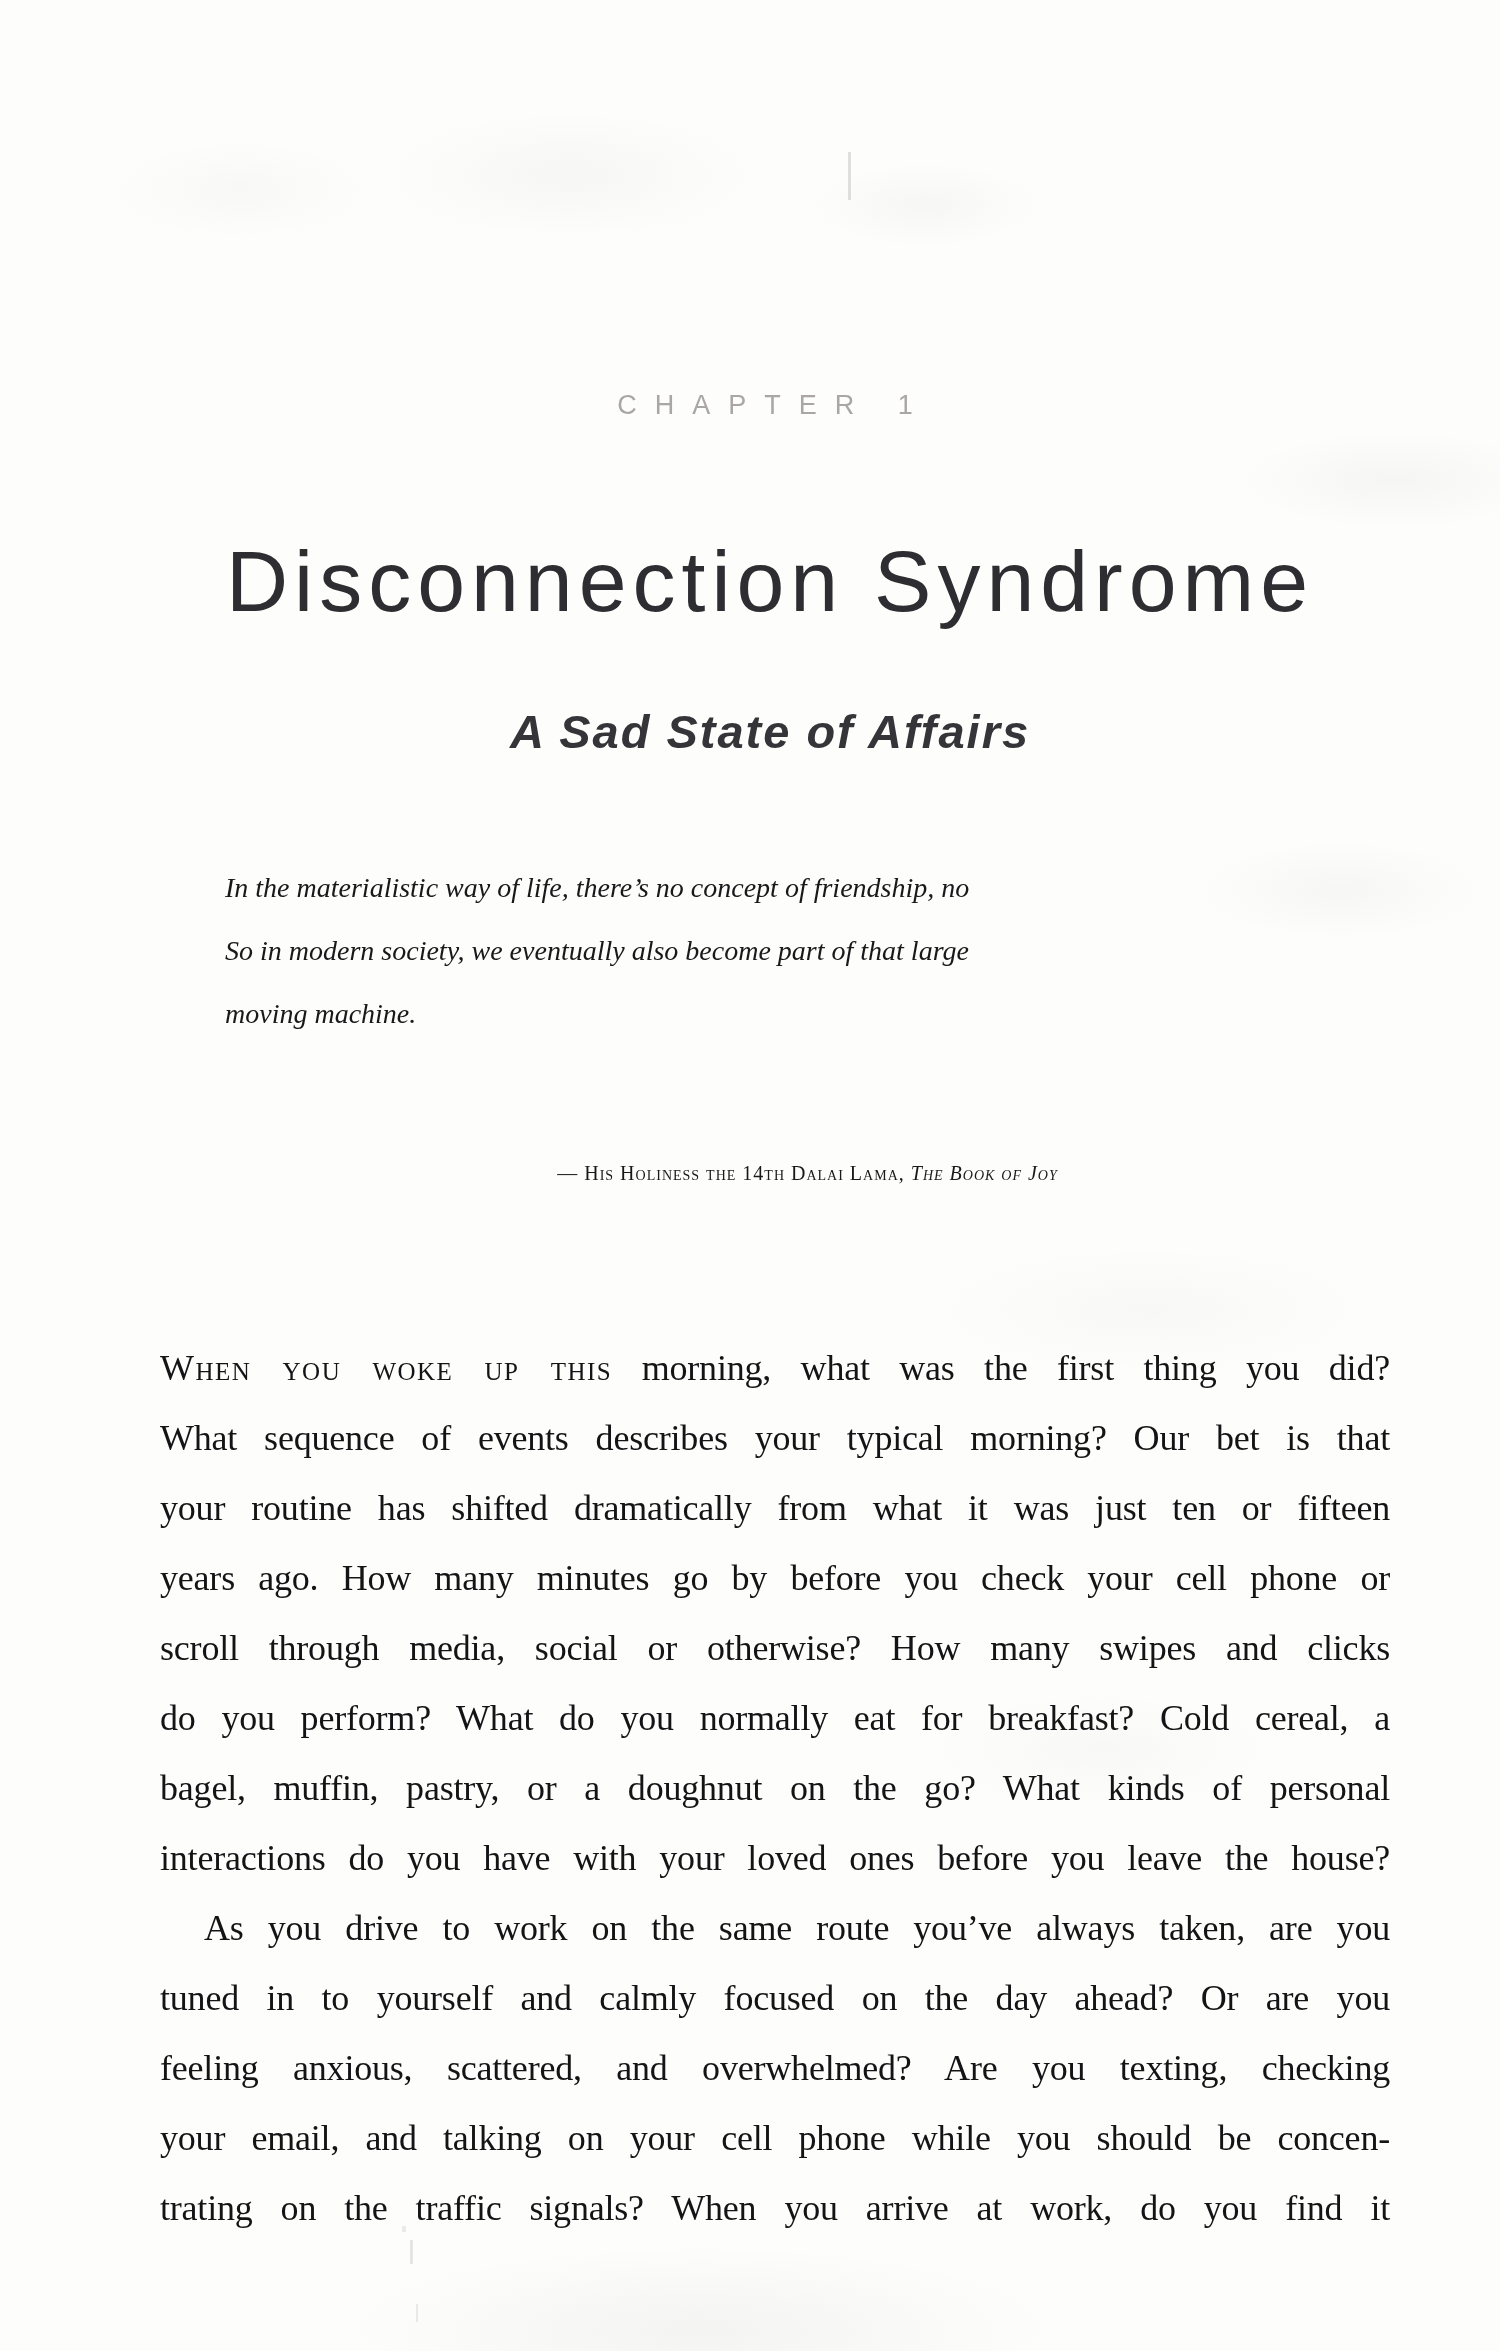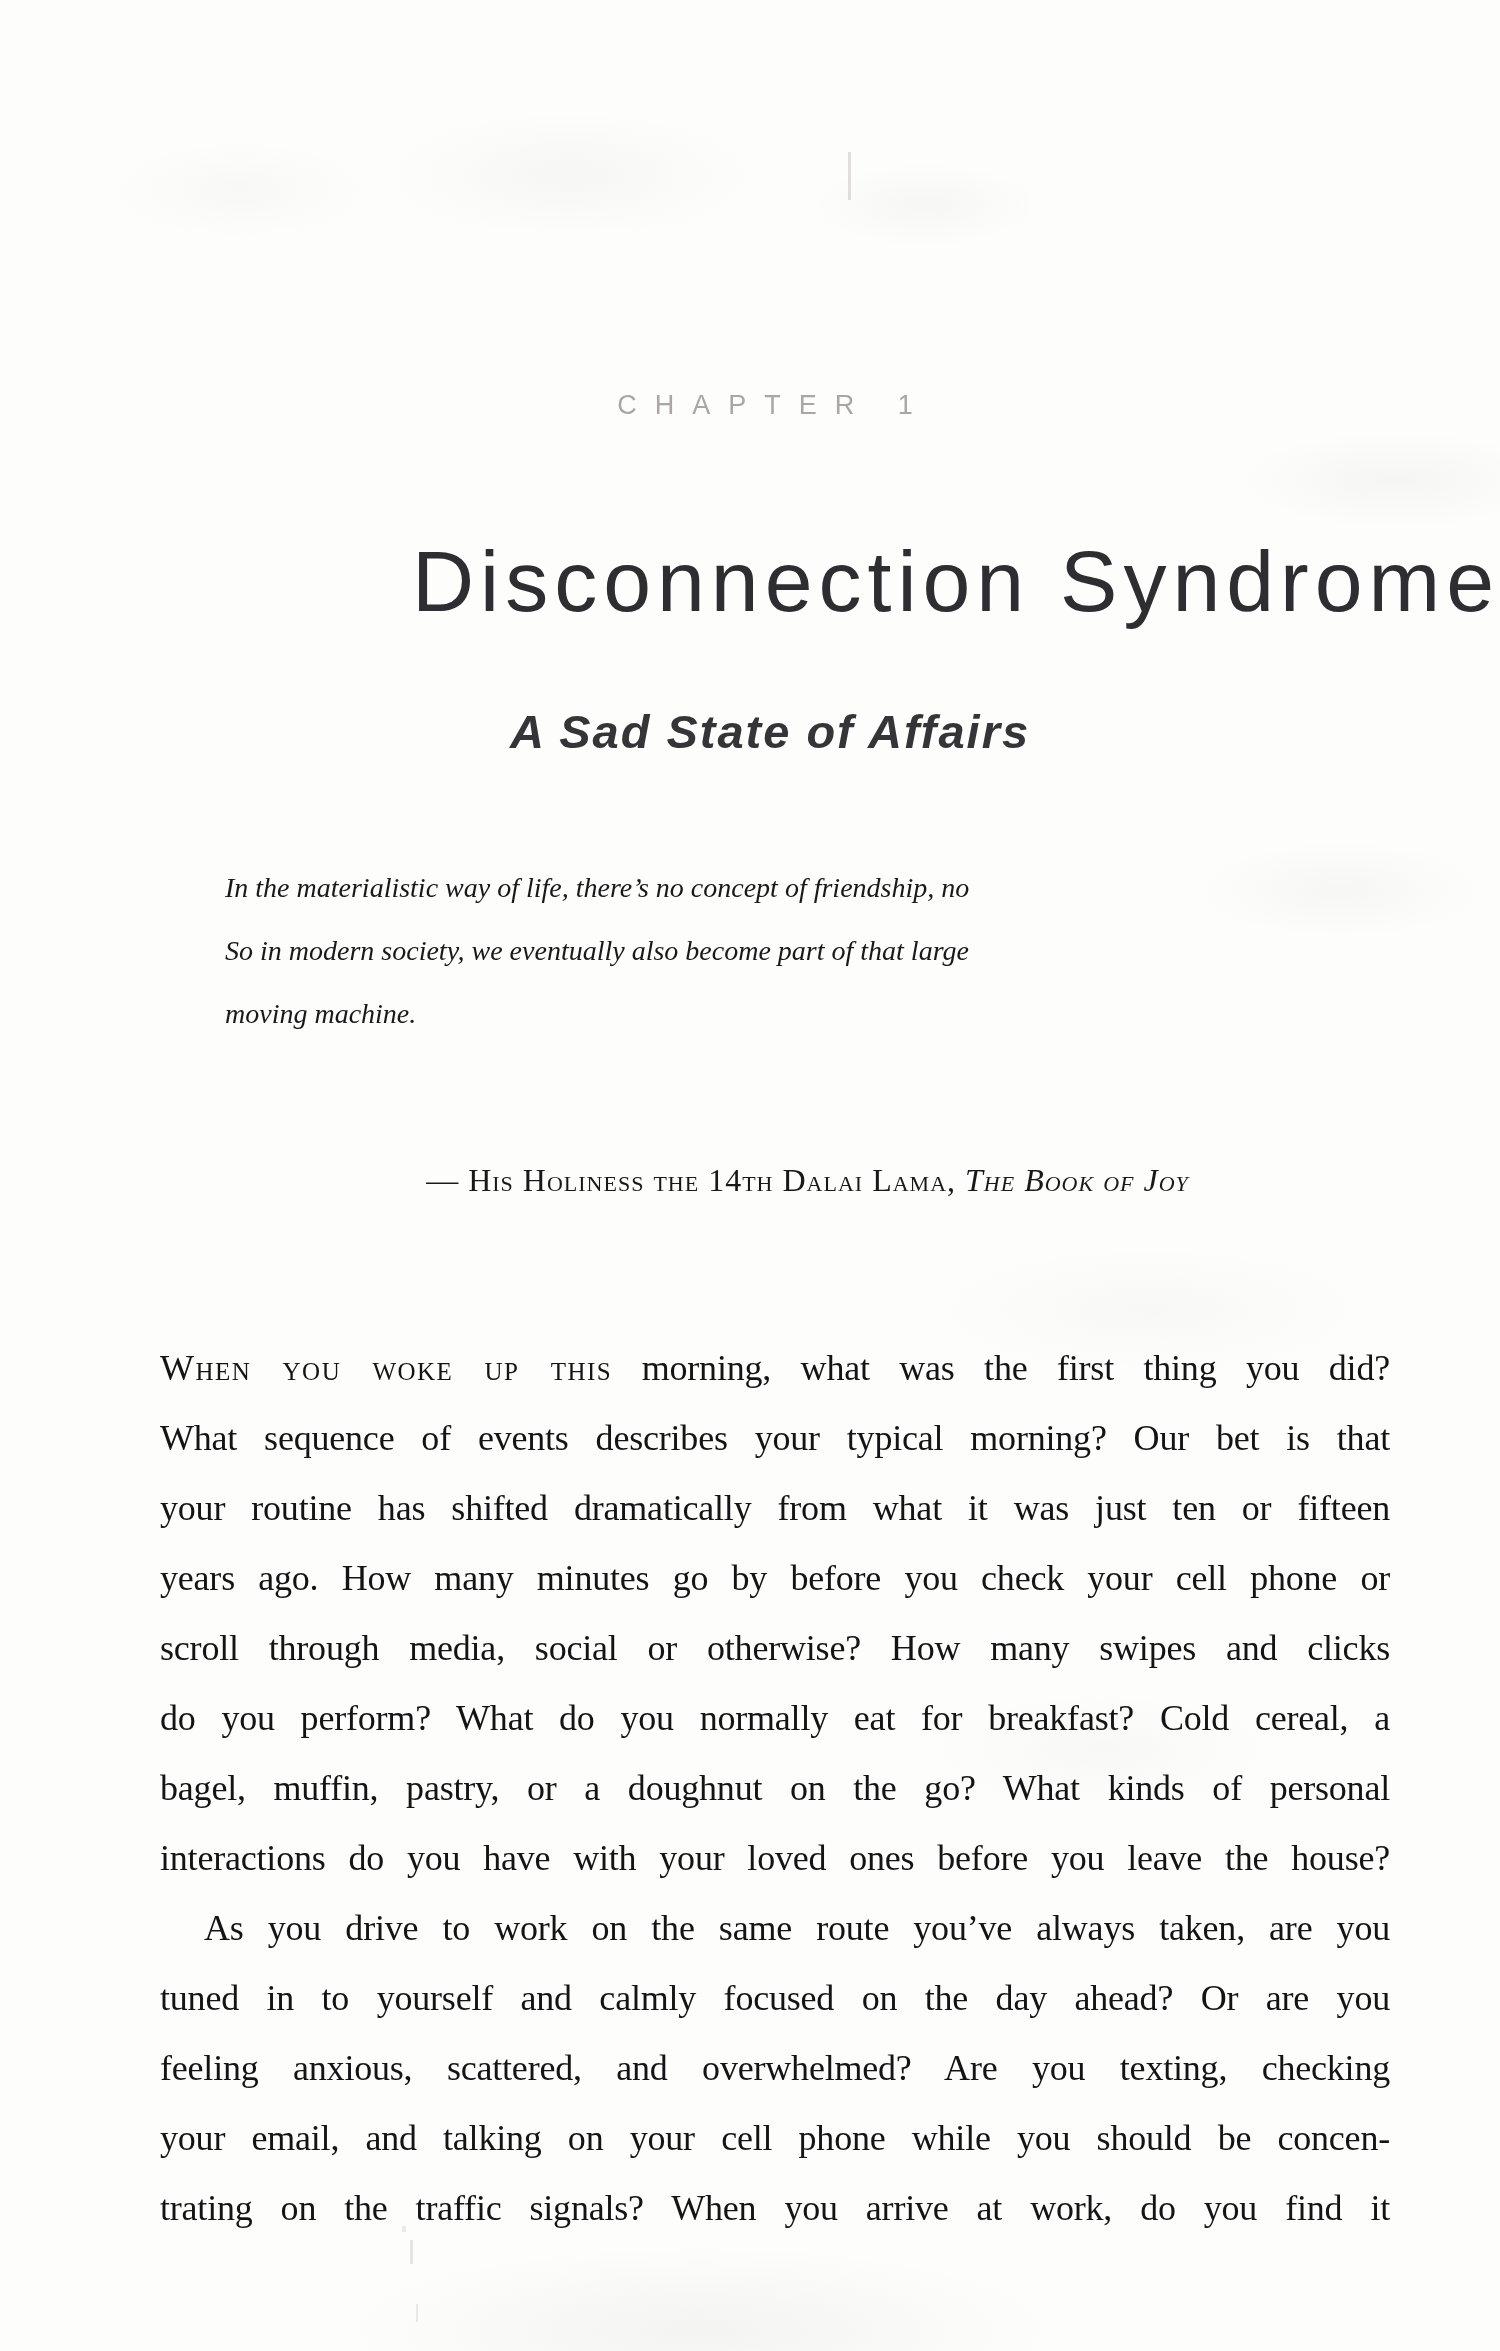--- a/index.html
+++ b/index.html
@@ -40,21 +40,21 @@
     letter-spacing: 18px;
     color: var(--chapter-label, #a9a6a4);
     text-shadow: 0 0 1px rgba(255,255,255,0.8);
   }
 
   .chapter-title {
     position: absolute;
     top: 474px;
     left: 40px;
     width: 1460px;
-    text-align: right;
+    text-align: center;
     font-family: "Liberation Sans", sans-serif;
     font-size: 86px;
     font-weight: 300;
     letter-spacing: 6px;
     color: var(--title, #2e2d31);
     white-space: nowrap;
   }
 
   .chapter-subtitle {
     position: absolute;
@@ -81,21 +81,21 @@
     color: var(--body-text, #19181a);
   }
   .epigraph-line { white-space: nowrap; }
 
   .epigraph-attribution {
     position: absolute;
     top: 1162px;
     left: 225px;
     width: 1165px;
     text-align: center;
-    font-size: 32px;
+    font-size: 20px;
     font-variant: small-caps;
     letter-spacing: 1px;
     color: var(--body-text, #19181a);
   }
   .epigraph-attribution .work {
     font-style: italic;
   }
 
   .body-text {
     position: absolute;

